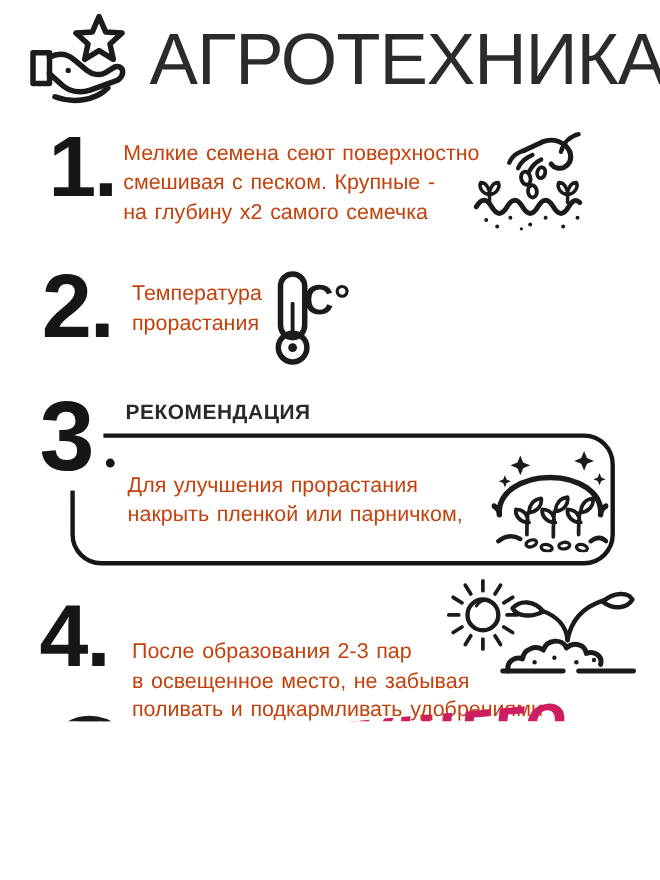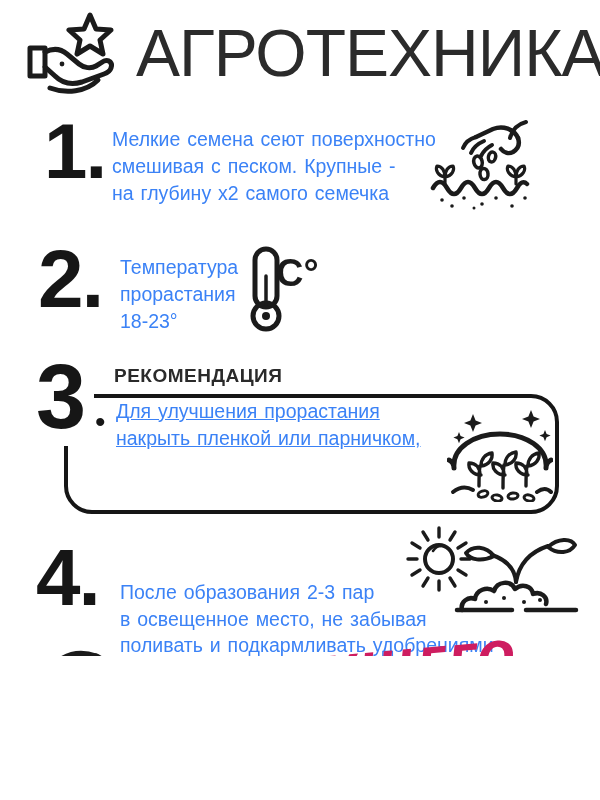--- a/index.html
+++ b/index.html
@@ -13,25 +13,25 @@
   .page-title{left:136px;top:10px;font-size:66px;font-weight:500;letter-spacing:-1px;
               color:#2b2b2b;line-height:86px;white-space:nowrap;}
 
   .num{font-weight:bold;color:#161616;line-height:1;letter-spacing:-2px;}
   #n1{left:44px;top:112px;font-size:78px;}
   #n2{left:38px;top:238px;font-size:82px;}
   #n3wrap{left:30px;top:352px;background:#fff;z-index:2;padding:0 10px 4px 6px;}
   #n3{font-size:90px;}
   #n4{left:36px;top:538px;font-size:80px;}
 
-  .body-text{font-size:19.5px;line-height:27px;color:#3b82f6;word-spacing:1.5px;}
+  .body-text{font-size:19.5px;line-height:27px;color:#c2410c;word-spacing:1.5px;}
   .body-text span{display:block;}
   #text1{left:112px;top:126px;width:350px;}
   #text2{left:120px;top:254px;width:160px;}
-  #text3{left:116px;top:398px;width:330px;text-decoration:underline;}
+  #text3{left:116px;top:428px;width:330px;}
   #text4{left:120px;top:579px;width:400px;line-height:26.5px;}
 
   #icon1{left:430px;top:116px;}
   #thermo{left:243px;top:246px;}
   #c-label{left:276px;top:252px;font-size:38px;font-weight:bold;color:#1b1b1b;}
 
   #rec-label{left:114px;top:365px;font-size:19px;font-weight:600;letter-spacing:0.5px;color:#2a2a2a;}
   #box3{left:64px;top:394px;width:487px;height:112px;border:4px solid #161616;border-radius:28px;z-index:1;}
   #bullet3{left:95px;top:405px;font-size:30px;color:#161616;z-index:2;}
   #icon3{left:447px;top:408px;z-index:2;}
@@ -94,21 +94,20 @@
         <circle cx="95" cy="82" r="1.8"></circle>
           <circle cx="44" cy="92" r="1.5"></circle>
       </g>
     </svg>
   </span>
 
   <div class="abs num" id="n2">2.</div>
   <div class="abs body-text" id="text2">
     <span>Температура</span>
     <span>прорастания</span>
-    <span>18-23°</span>
   </div>
   <span class="abs" id="thermo">
     <svg width="46" height="86" viewBox="0 0 46 86">
       <rect class="ink" stroke-width="5" x="12" y="3" width="22" height="58" rx="11"></rect>
       <circle class="ink" stroke-width="5" cx="23" cy="70" r="13"></circle>
       <line class="ink" stroke-width="3.5" x1="23" y1="30" x2="23" y2="58"></line>
       <circle class="fillink" cx="23" cy="70" r="4"></circle>
     </svg>
   </span>
   <div class="abs" id="c-label">C°</div>

